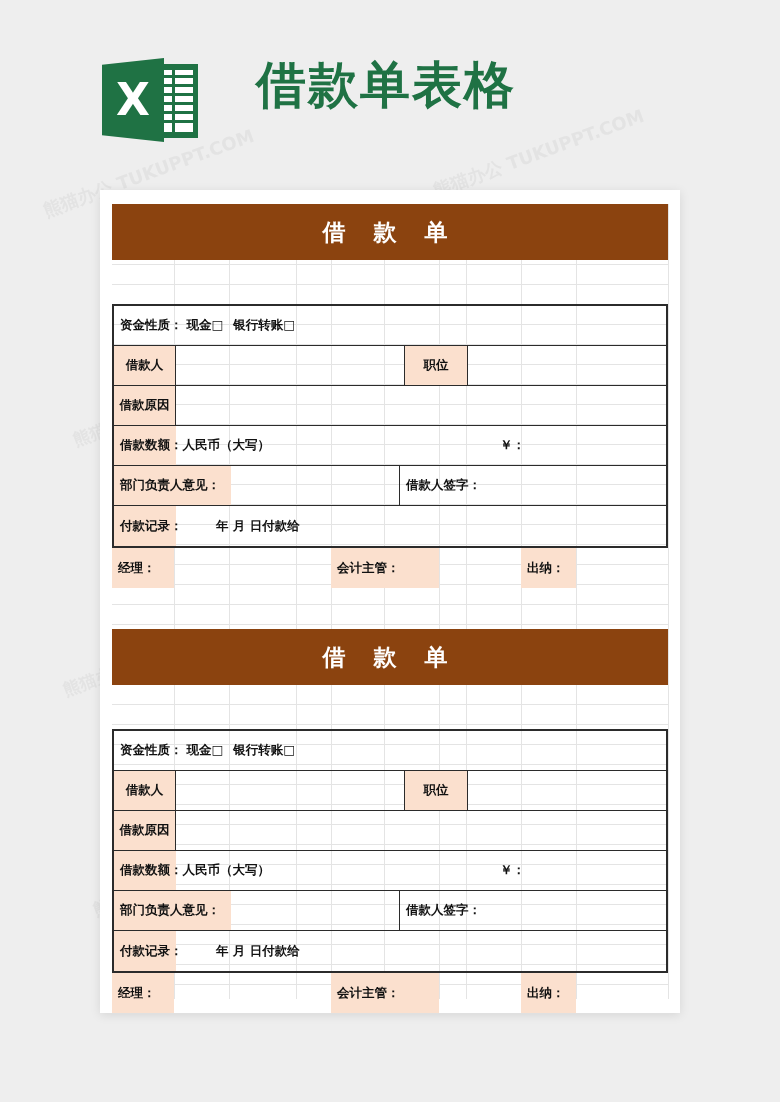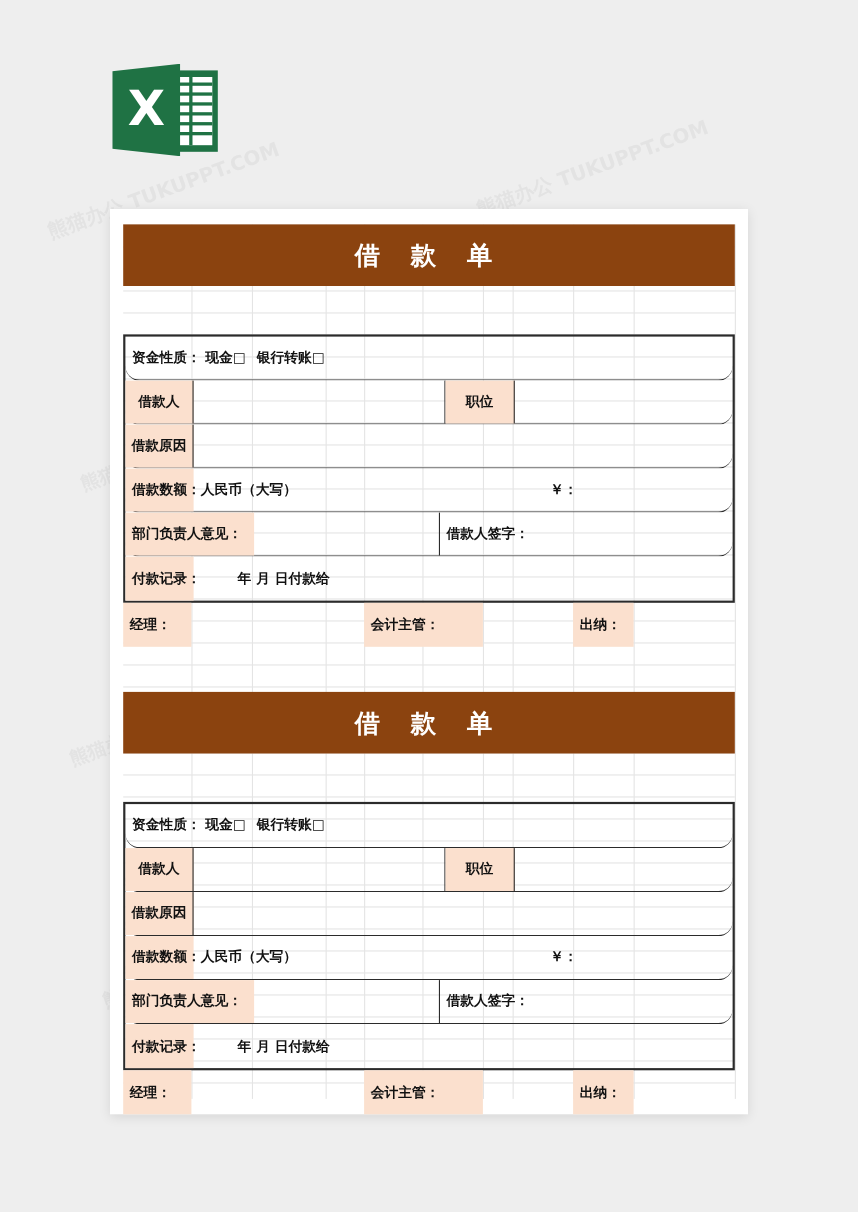--- a/index.html
+++ b/index.html
@@ -66,21 +66,21 @@
   .banner {
     position:absolute; left:0; width:556px; height:56px;
     background:#8b430f;
     display:flex; align-items:center; justify-content:center;
   }
   .banner-text {
     color:#ffffff; font-size:23px; font-weight:700; letter-spacing:10px;
     font-family:"DejaVu Sans","Liberation Sans",sans-serif;
   }
   .tbl { position:absolute; left:0; width:556px; border:2px solid #2b2b2b; background:transparent; }
-  .trow { position:relative; width:100%; height:40px; border-bottom:1px solid #2b2b2b;border-radius:13px; }
+  .trow { position:relative; width:100%; height:40px; border-bottom:1px solid #2b2b2b; }
   .trow.last { border-bottom:none; }
   .cell {
     position:absolute; top:0; height:100%;
     display:flex; align-items:center;
     font-size:12.5px; font-weight:700; color:#111111;
     font-family:"DejaVu Sans","Liberation Sans",sans-serif;
     white-space:nowrap;
   }
   .cell.vline-r { border-right:1px solid #2b2b2b; }
   .cell.fill { background:#fbe0ce; }
@@ -112,20 +112,21 @@
         <div class="hline" style="top:23px"></div>
         <div class="hline" style="top:32px"></div>
         <div class="hline" style="top:41px"></div>
         <div class="hline" style="top:50px"></div>
         <div class="vline" style="left:9px"></div>
       </div>
       <div class="xls-left"></div>
       <div class="xls-x">X</div>
     </div>
 
+    <div class="title-main">借款单表格</div>
   </div>
 
   <div class="page">
     <div class="sheet" id="sheet">
         <div class="gridline-v" style="left: 62px;"></div>
         <div class="gridline-v" style="left: 117px;"></div>
         <div class="gridline-v" style="left: 184px;"></div>
         <div class="gridline-v" style="left: 219px;"></div>
         <div class="gridline-v" style="left: 272px;"></div>
         <div class="gridline-v" style="left: 327px;"></div>

